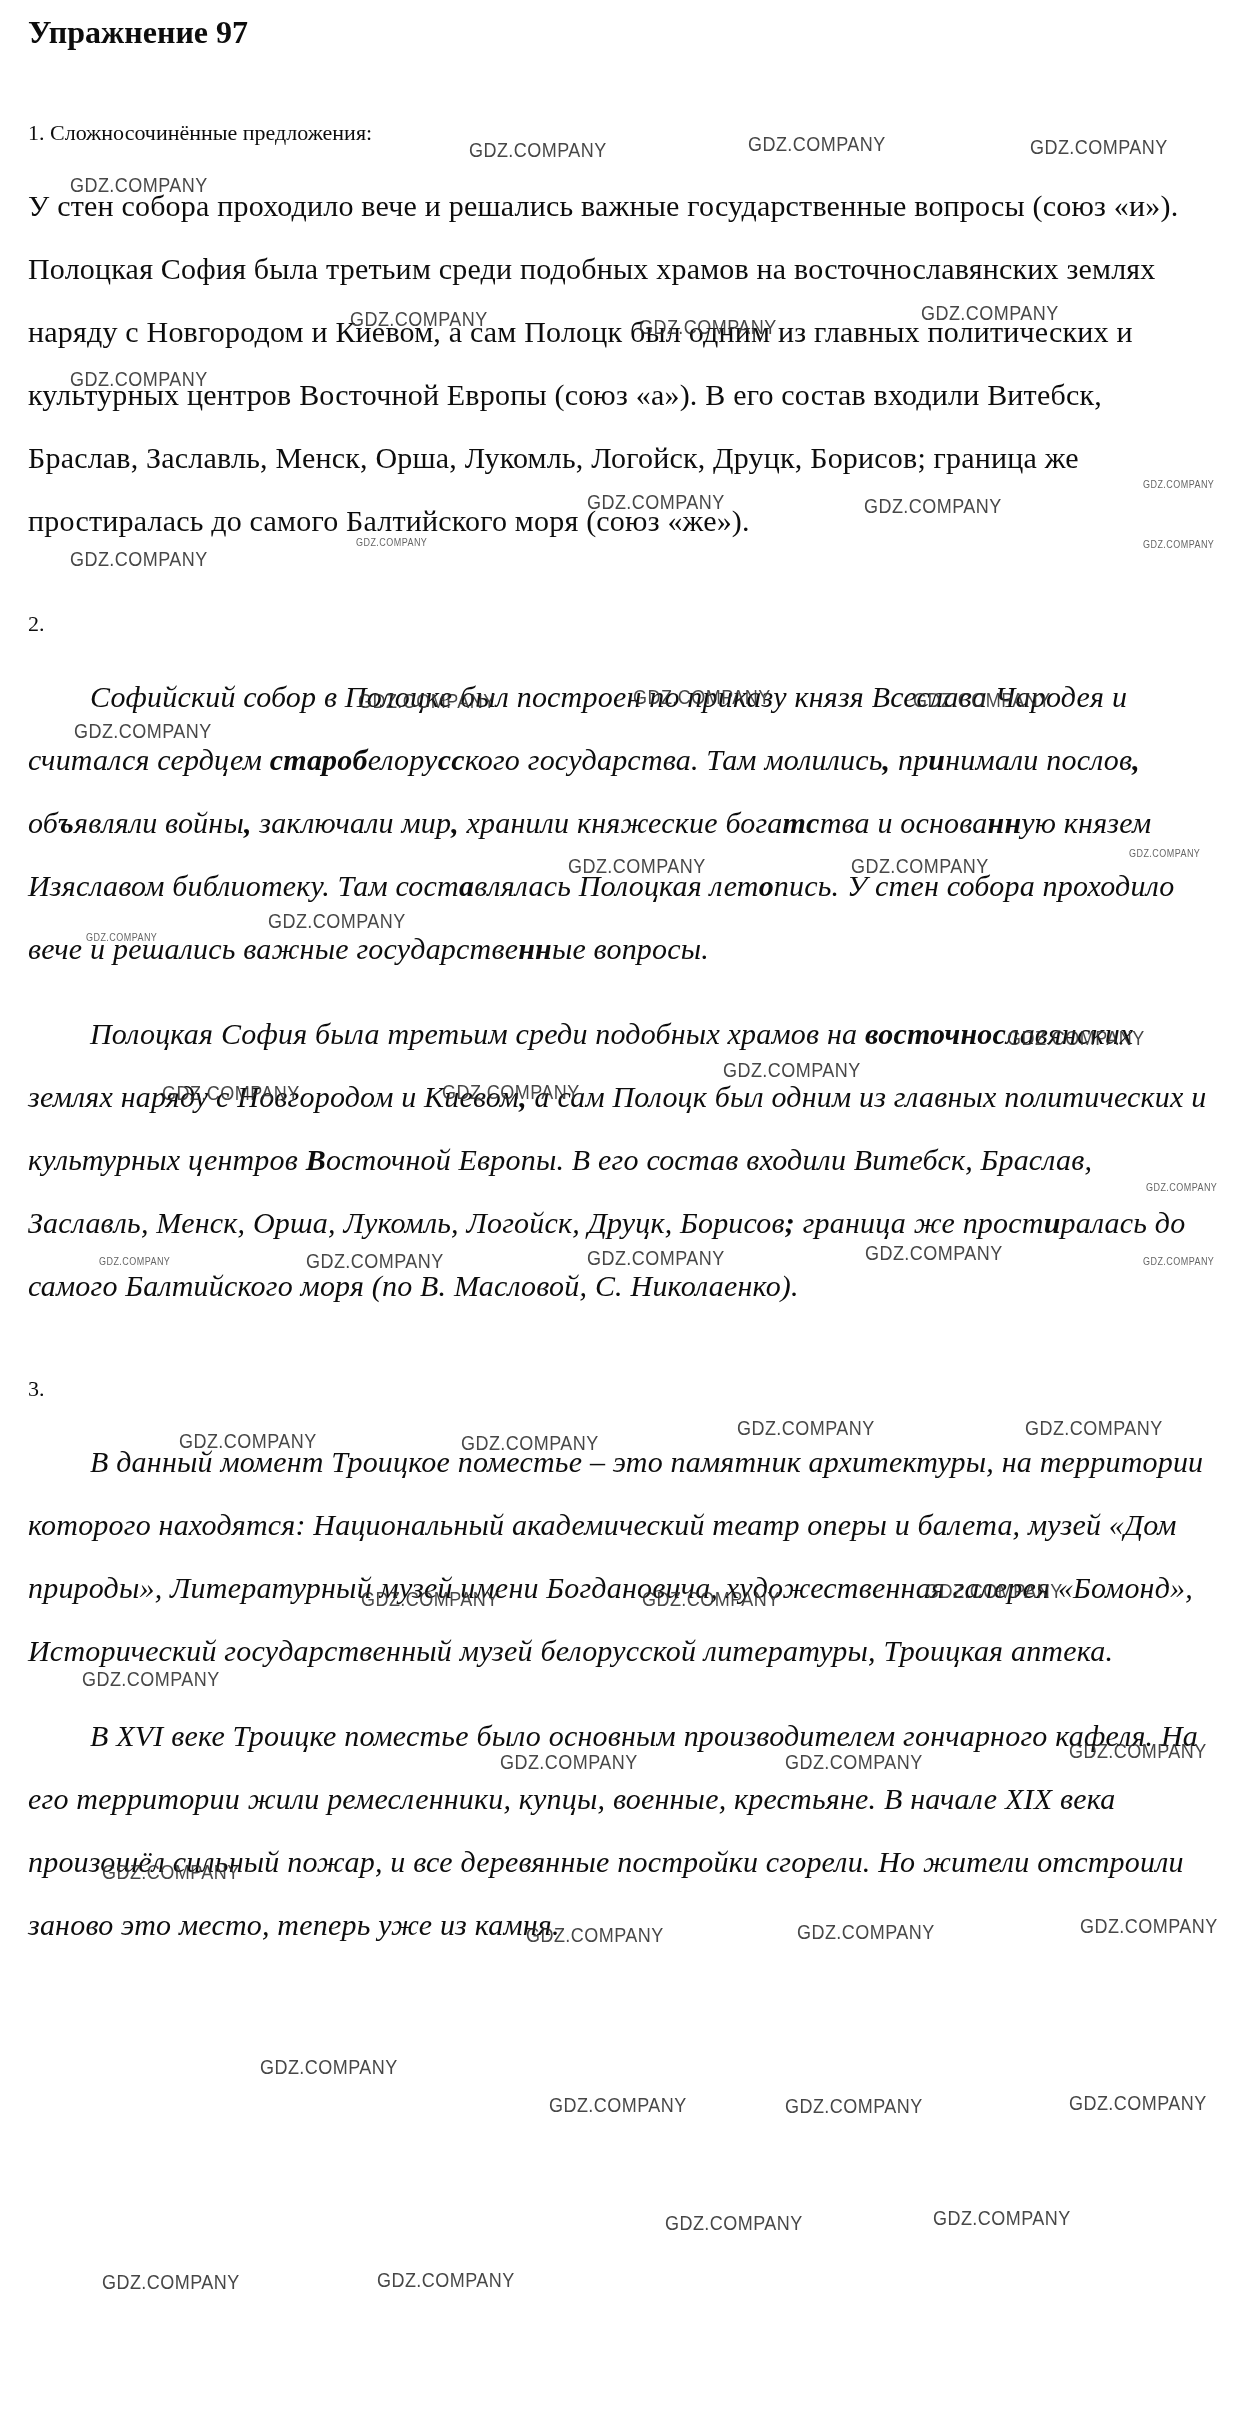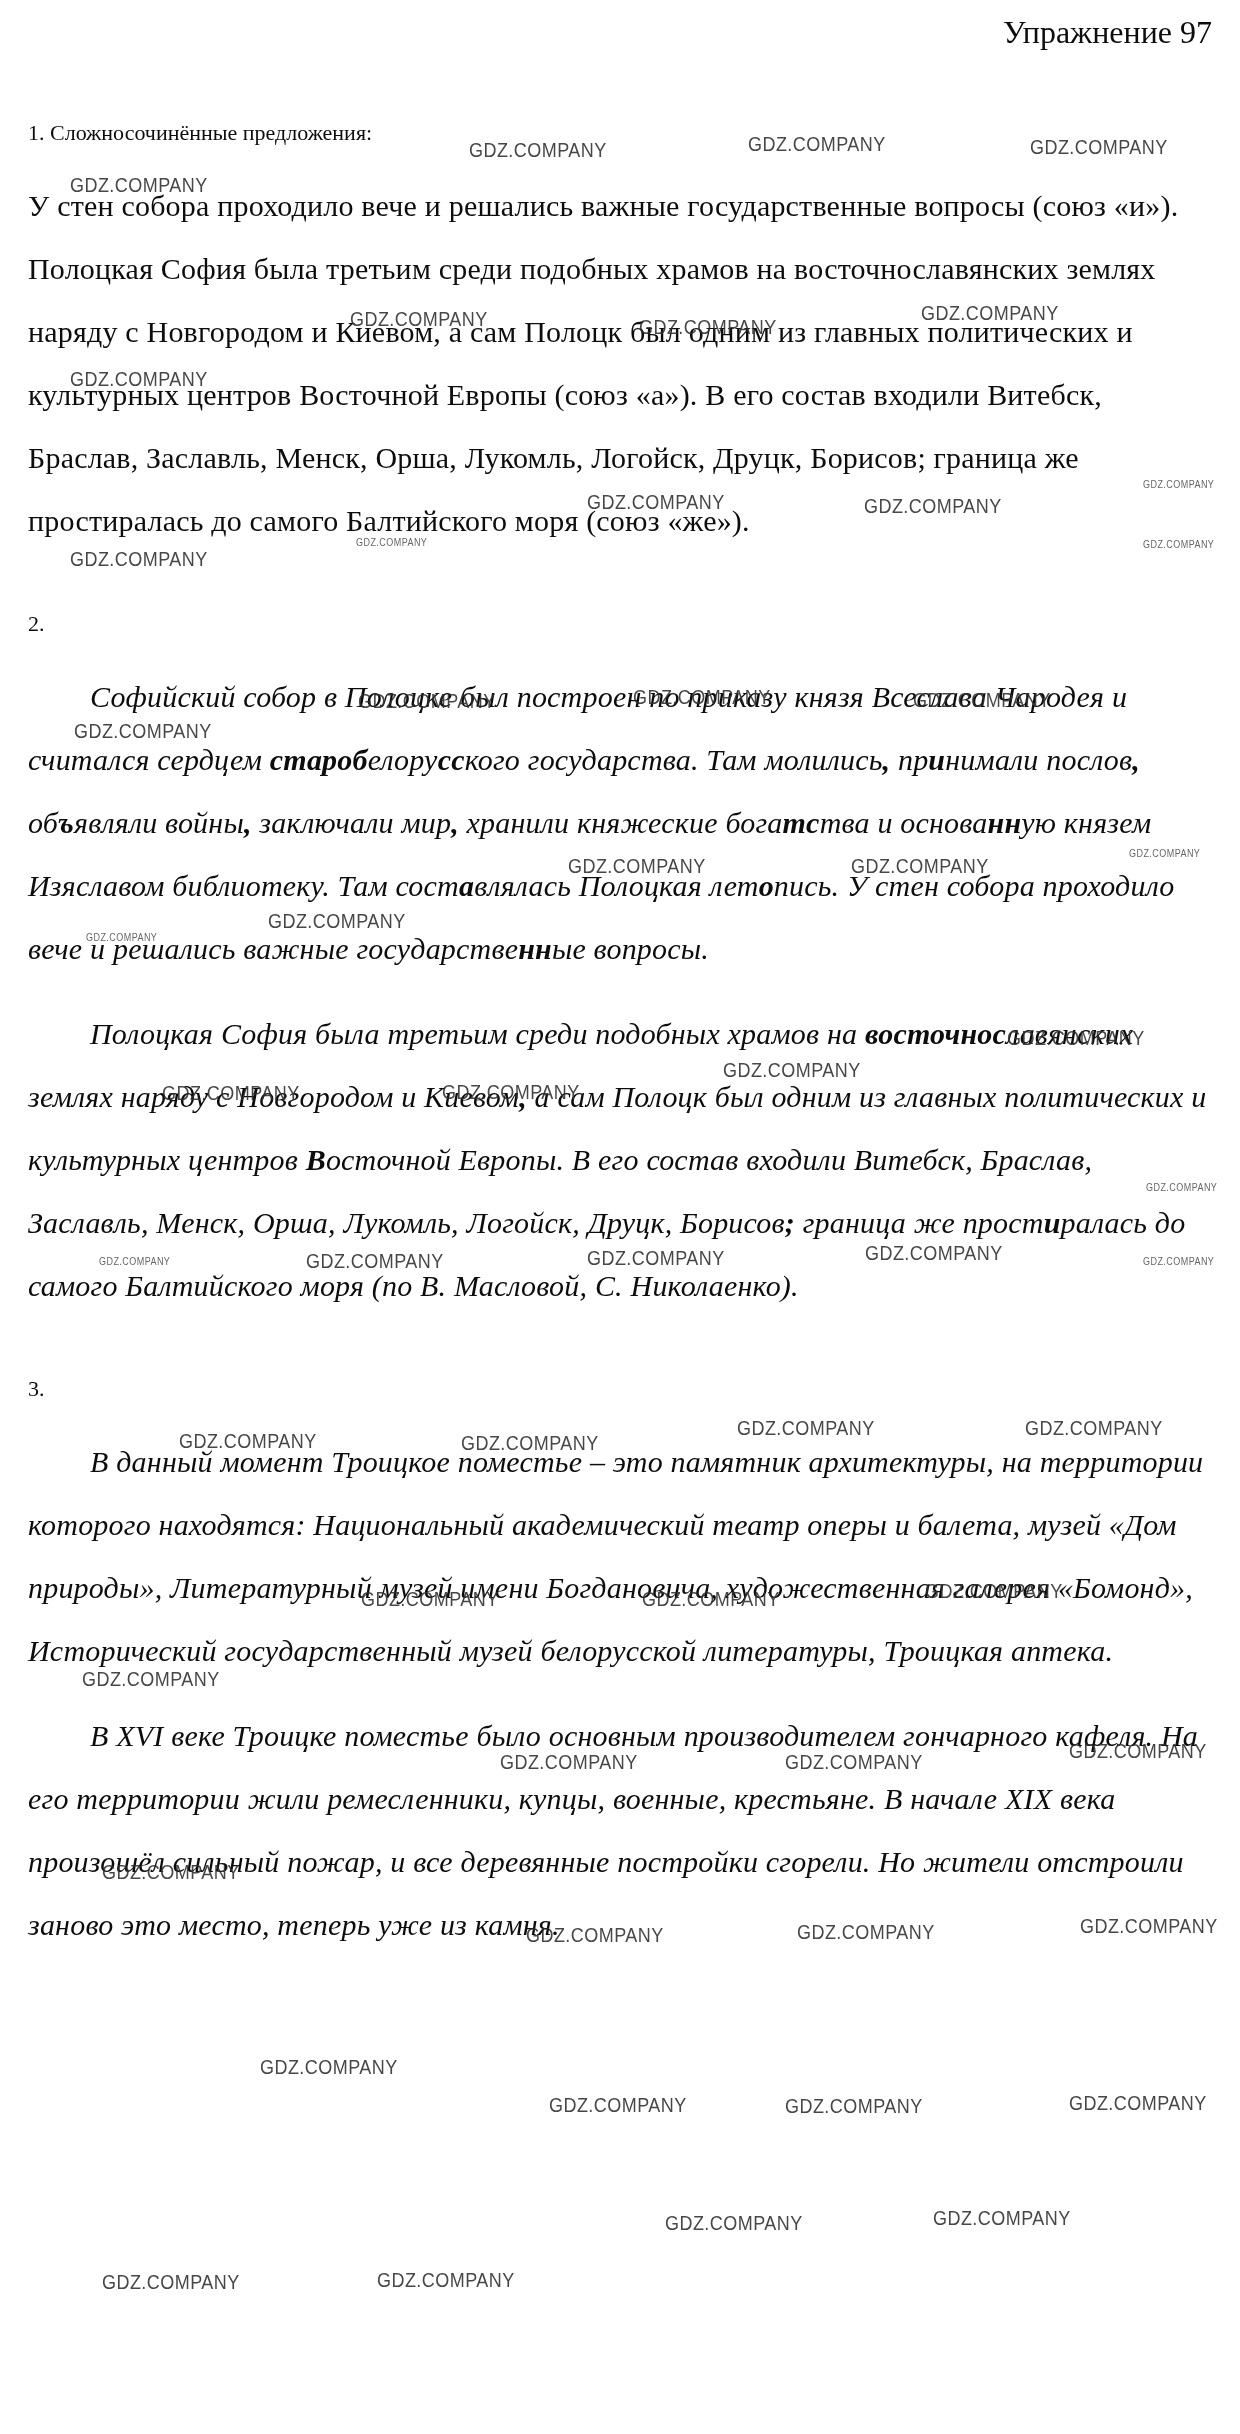--- a/index.html
+++ b/index.html
@@ -13,22 +13,22 @@
     color: #0d0d0d;
   }
   .content {
     position: absolute;
     left: 28px;
     top: 14px;
     width: 1184px;
   }
   .title {
     font-size: 32px;
-    font-weight: 400;
-    text-align: right;
+    font-weight: 700;
+    text-align: left;
     margin: 0 0 50px 0;
   }
   .section { margin-top: 40px; }
   .section:first-of-type { margin-top: 0; }
   .section-label {
     font-size: 22px;
     line-height: 63px;
     margin: 0;
   }
   .para {

